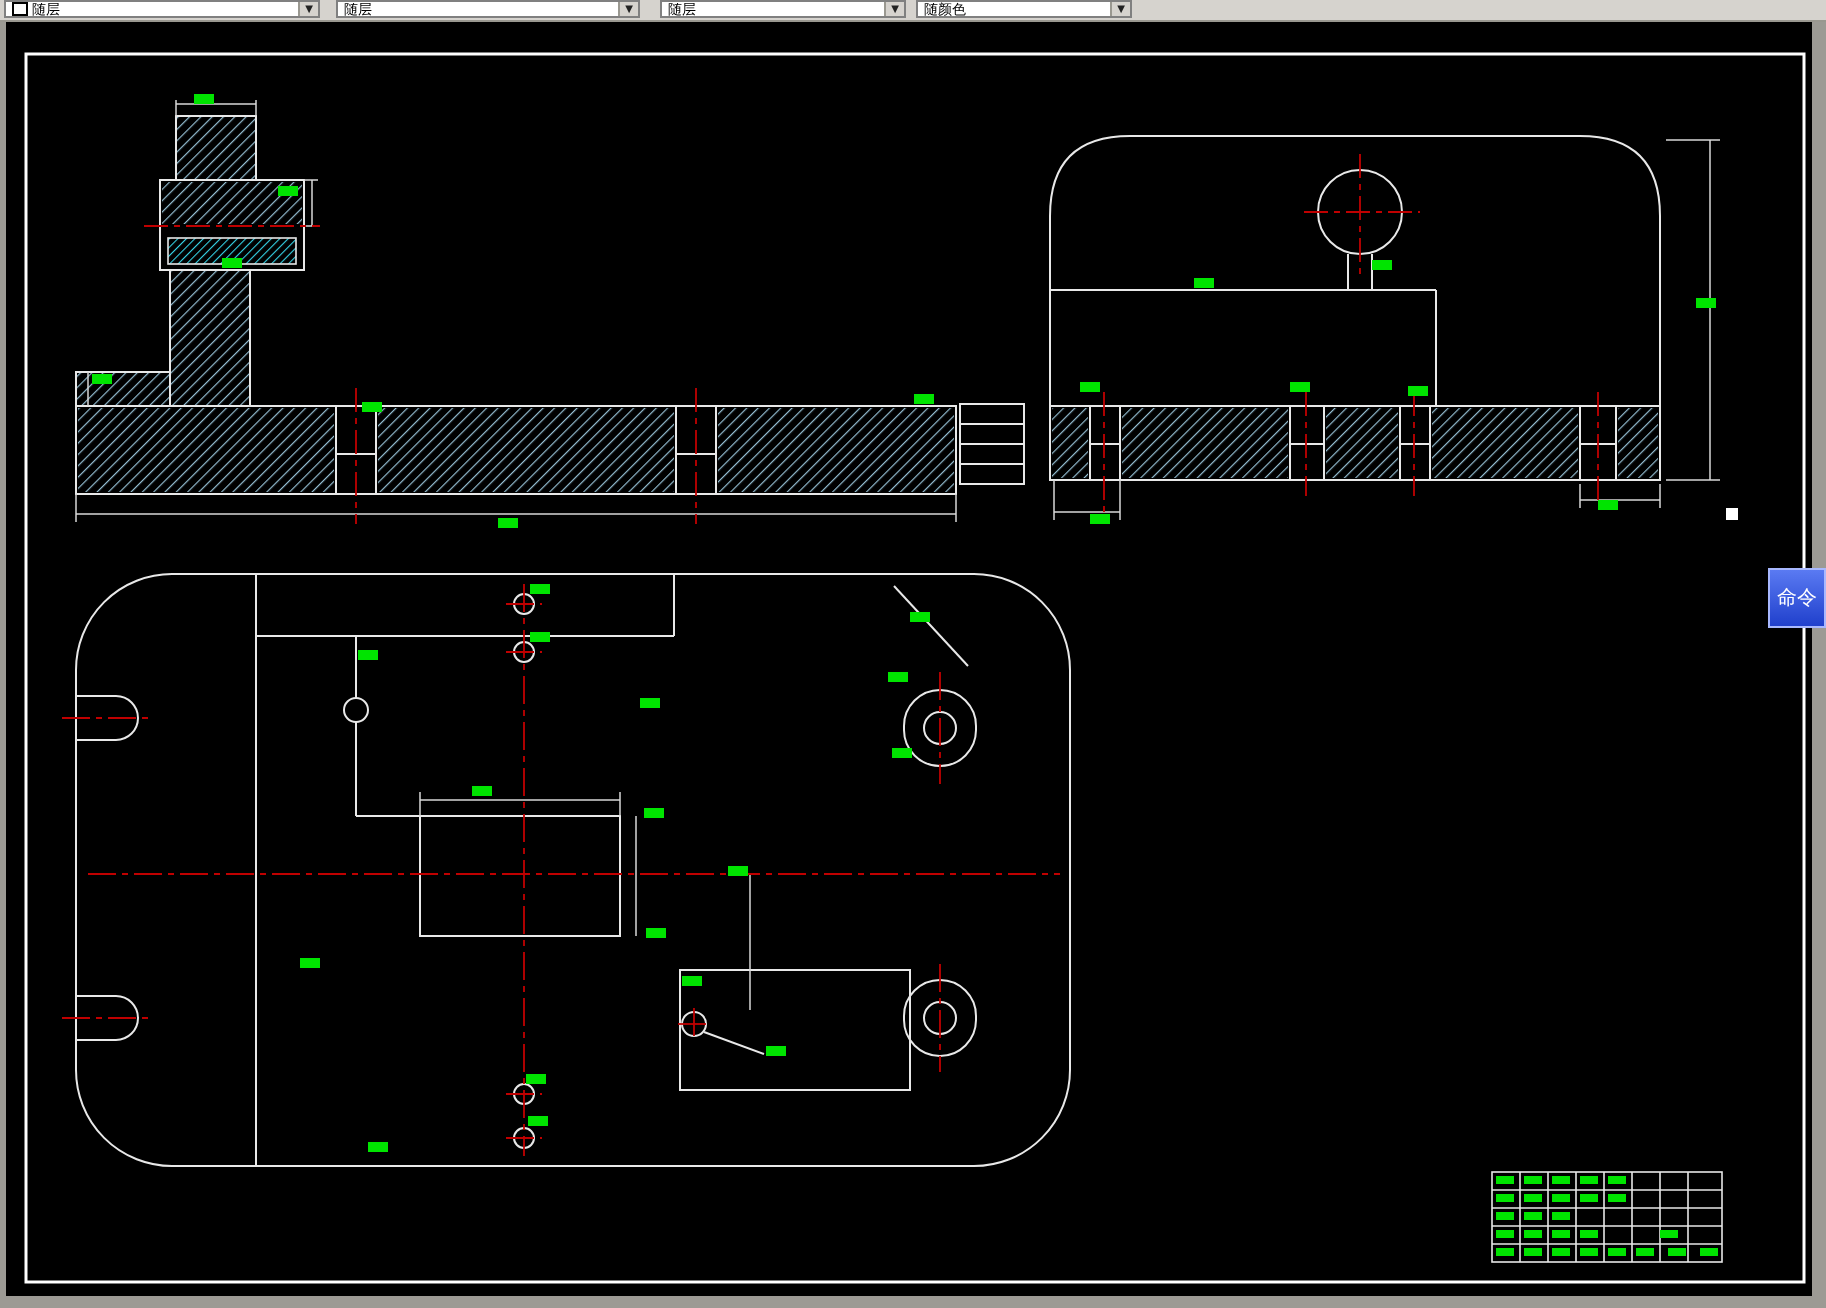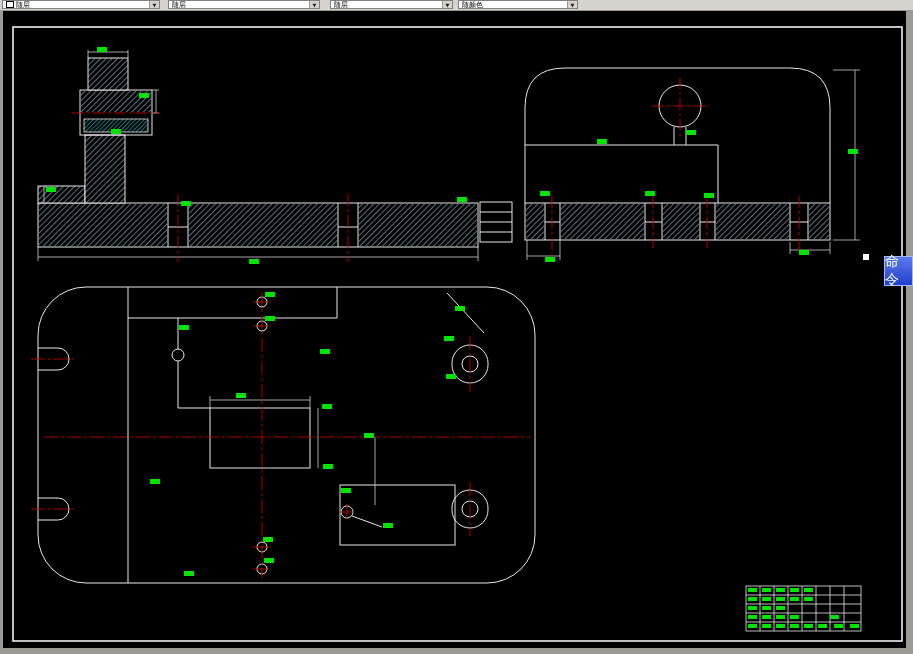--- a/index.html
+++ b/index.html
@@ -26,25 +26,25 @@
     position:absolute; right:0; top:0; bottom:0; width:9px;
     background:#d6d3ce; border-left:1px solid #9a9890;
     font-size:5px; line-height:8px; text-align:center; color:#222;
   }
   .edge { position:absolute; background:#9c9a94; z-index:15; }
   .edge-left   { left:0; top:10px; width:3px;  height:644px; }
   .edge-right  { right:0; top:10px; width:7px; height:644px; }
   .edge-bottom { left:0; bottom:0; width:913px; height:6px; }
   
   .cmd-tab {
-    position:absolute; left:884px; top:256px; width:29px; height:30px;
+    position:absolute; left:884px; top:284px; width:29px; height:30px;
     background:linear-gradient(180deg,#5a7af2 0%,#2040cc 100%);
     border:1px solid #a8b8ff; box-sizing:border-box; z-index:30;
     display:flex; align-items:center; justify-content:center;
-    color:#fff; font-size:14px; letter-spacing:0px; cursor:pointer;
+    color:#fff; font-size:10px; letter-spacing:0px; cursor:pointer;
   }
   svg.canvas { position:absolute; left:0; top:0; z-index:1; }
 </style>
 </head>
 <body>
 
 <svg class="canvas" width="913" height="654" viewBox="0 0 913 654">
   <defs>
     <pattern id="h1" width="4" height="4" patternUnits="userSpaceOnUse" patternTransform="rotate(45)">
       <rect width="4" height="4" fill="#000"></rect>
@@ -280,21 +280,21 @@
     <span class="arrow">▼</span>
   </div>
   <div class="combo" style="left:168px;width:152px">
     <span>随层</span>
     <span class="arrow">▼</span>
   </div>
   <div class="combo" style="left:330px;width:123px">
     <span>随层</span>
     <span class="arrow">▼</span>
   </div>
-  <div class="combo" style="left:458px;width:120px">
+  <div class="combo" style="left:458px;width:108px">
     <span>随颜色</span>
     <span class="arrow">▼</span>
   </div>
 </div>
 
 <div class="edge edge-left"></div>
 <div class="edge edge-right"></div>
 <div class="edge edge-bottom"></div>
 
 <div class="cmd-tab">

